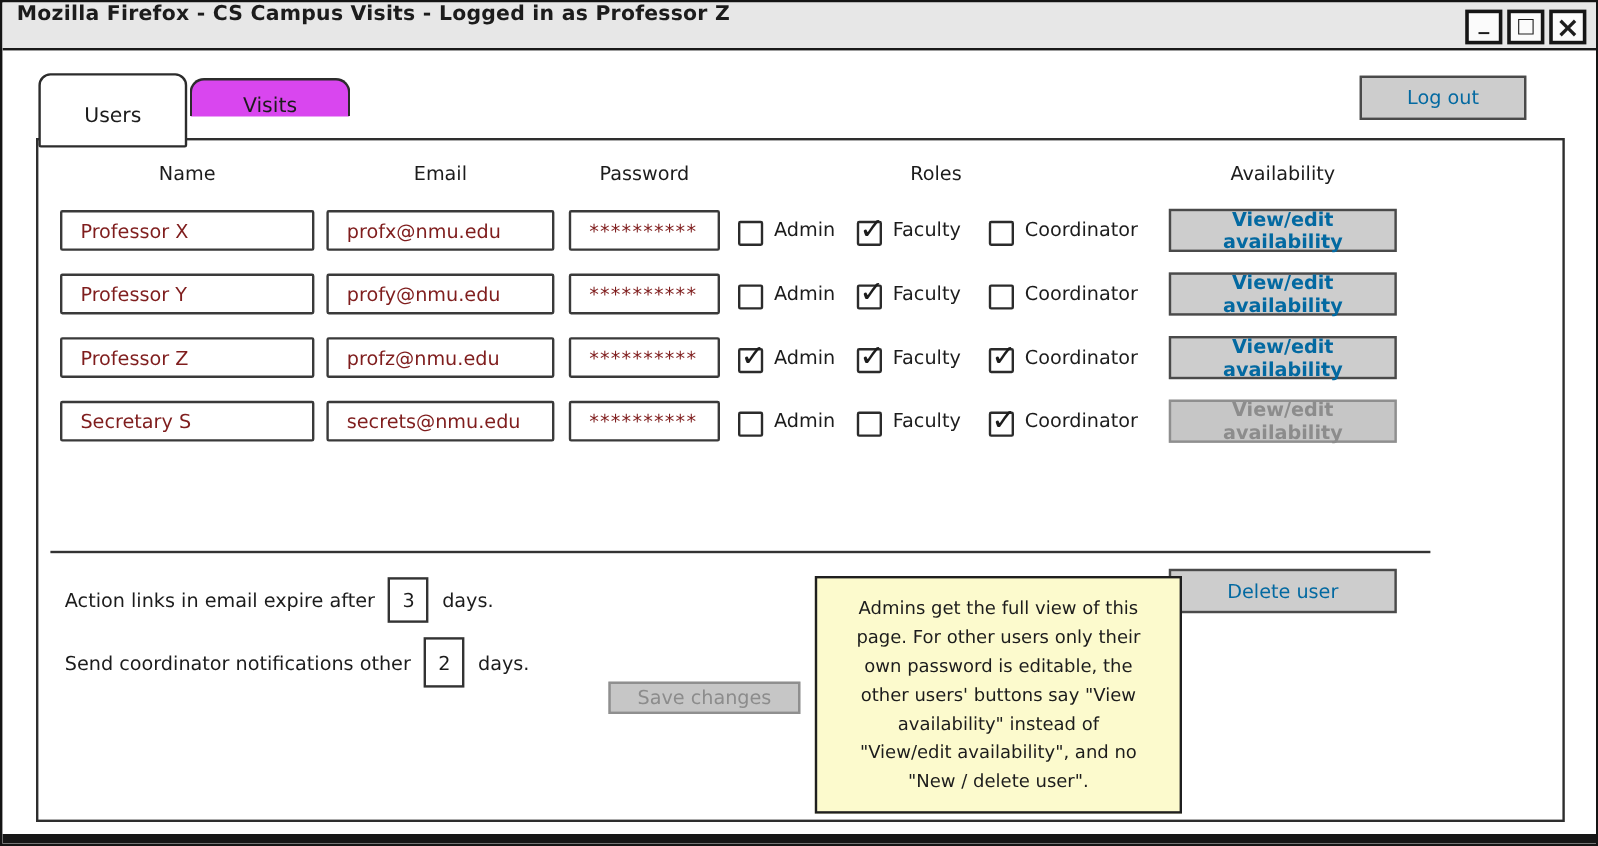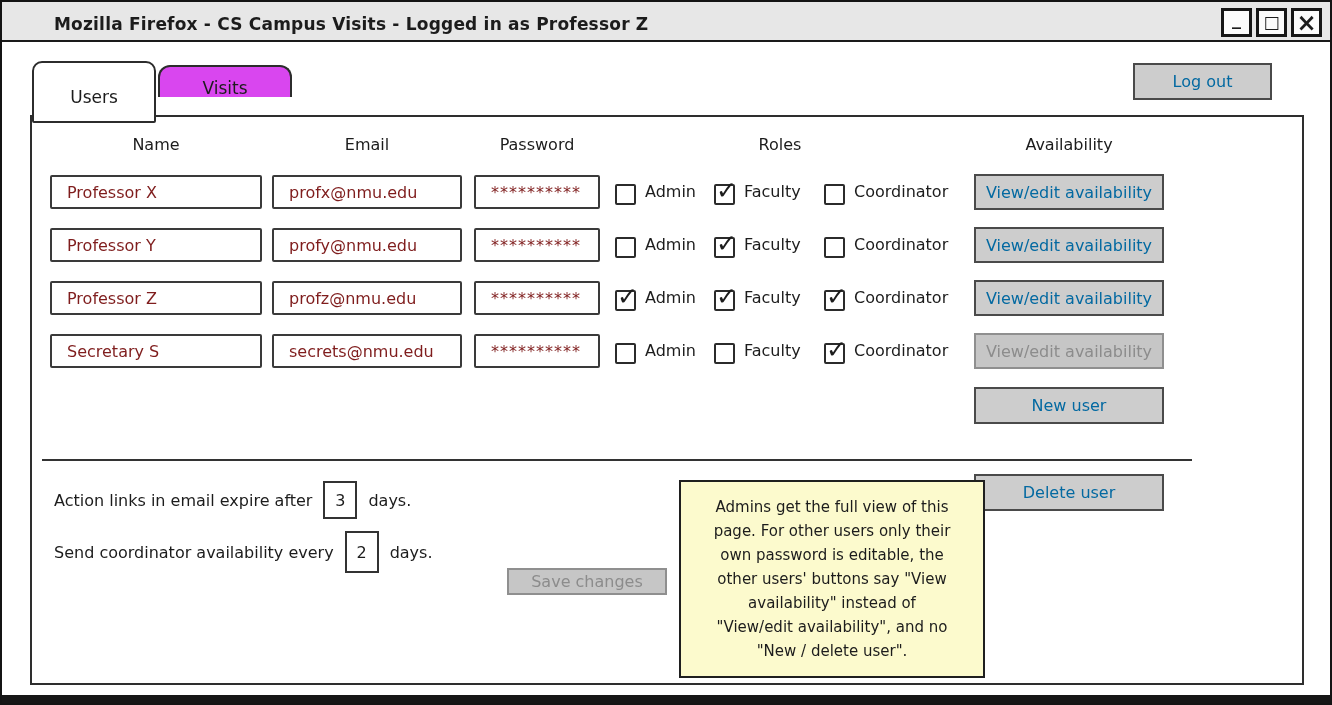--- a/index.html
+++ b/index.html
@@ -4,21 +4,21 @@
 <style>
   * { margin:0; padding:0; box-sizing:border-box; }
   html,body { background:#fff; }
   body { font-family:"DejaVu Sans","Liberation Sans",sans-serif; color:#1c1c1c; }
   .window { position:relative; width:1332px; height:705px; background:#fff;
             border:2px solid #141414; overflow:hidden; }
 
   
   .titlebar { position:absolute; left:0; top:0; right:0; height:40px; background:#e7e7e7;
               border-bottom:2px solid #1a1a1a; }
-  .title { position:absolute; left:12px; top:12px; font-size:17px; font-weight:bold; letter-spacing:.2px;margin-left:40px; }
+  .title { position:absolute; left:12px; top:0; font-size:17px; font-weight:bold; letter-spacing:.2px; }
   .win-controls { position:absolute; right:8px; top:6px; display:flex; gap:4px; }
   .win-btn { width:31px; height:29px; background:#fbfbfb; border:3px solid #161616;
              display:flex; align-items:center; justify-content:center; cursor:default; }
   .win-btn .g { font-size:18px; font-weight:bold; line-height:1; }
   .win-btn .g.min { transform:translateY(-4px); }
   .win-btn .g.max { font-size:17px; }
   .win-btn .g.close { font-size:24px; }
 
   .bottom-strip { position:absolute; left:0; right:0; bottom:0; height:8px; background:#161616; }
 
@@ -51,21 +51,21 @@
            background:#fff; font-size:16px; font-family:inherit; padding:0 15px; color:#7f1d1d; }
   .f-name { left:48px; width:212px; }
   .f-email { left:270px; width:190px; }
   .f-password { left:472px; width:126px; letter-spacing:1px; }
   .cb { position:absolute; top:9px; width:21px; height:21px; border:2px solid #2b2b2b;
         border-radius:2px; background:#fff; cursor:pointer; }
   .cb .mark { position:absolute; left:0px; top:-10px; font-size:25px; font-weight:bold; color:#1c1c1c; }
   .cb-admin { left:613px; } .cb-faculty { left:712px; } .cb-coord { left:822px; }
   .cb-label { position:absolute; top:7px; font-size:16px; }
   .l-admin { left:643px; } .l-faculty { left:742px; } .l-coord { left:852px; }
-  .avail-btn { left:972px; top:-1px; width:190px; height:36px; }
+  .avail-btn { left:972px; top:-1px; width:190px; height:36px;font-weight:bold; }
 
   .new-user { left:972px; top:385px; width:190px; height:37px; }
   .divider { position:absolute; left:40px; top:457px; width:1150px; height:2px; background:#333; z-index:3; }
   .delete-user { left:972px; top:472px; width:190px; height:37px; }
 
   .setting { position:absolute; left:52px; display:flex; align-items:center; gap:11px;
              font-size:16px; z-index:3; }
   .setting-1 { top:478px; height:40px; }
   .setting-2 { top:528px; height:44px; }
   .num-input { width:34px; border:2px solid #333; background:#fff; font-size:16px;
@@ -179,34 +179,33 @@
         <span class="mark"></span>
       </div>
     <span class="cb-label l-faculty">Faculty</span>
     <div class="cb cb-coord checked">
         <span class="mark">✓</span>
       </div>
     <span class="cb-label l-coord">Coordinator</span>
     <button class="btn avail-btn disabled">View/edit availability</button>
   </div>
 
-  <button class="btn new-user">New user</button>
 
   <div class="divider"></div>
 
   <button class="btn delete-user">Delete user</button>
 
   <div class="setting setting-1">
     <span>Action links in email expire after</span>
     <input class="num-input num-1" value="3" style="">
     <span>days.</span>
   </div>
 
   <div class="setting setting-2">
-    <span>Send coordinator availability every</span>
+    <span>Send coordinator notifications other</span>
     <input class="num-input num-2" value="2" style="">
     <span>days.</span>
   </div>
 
   <button class="btn save-changes disabled">Save changes</button>
 
   <div class="sticky-note">Admins get the full view of this page. For other users only their own password is editable, the other users' buttons say "View availability" instead of "View/edit availability", and no "New / delete user".</div>
 
   <div class="bottom-strip"></div>
 

